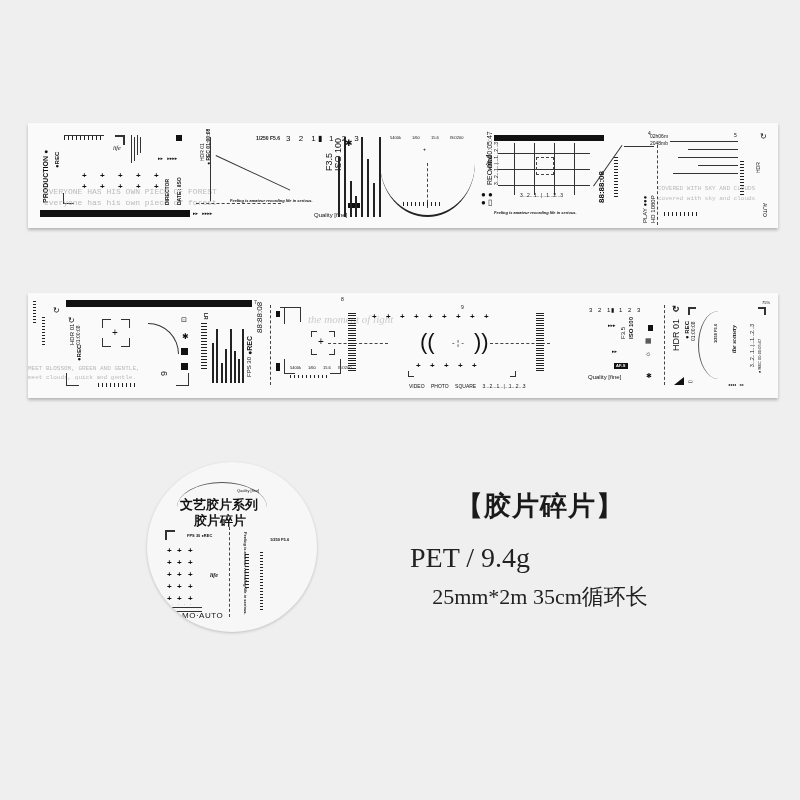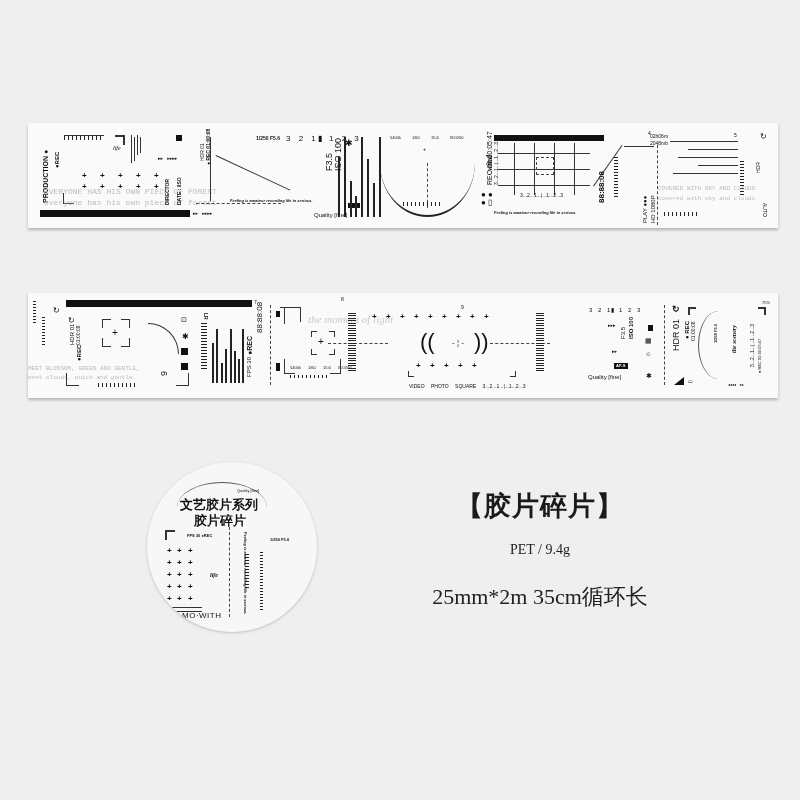--- a/index.html
+++ b/index.html
@@ -17,21 +17,21 @@
   .hline{position:absolute;height:1px;background:#333;}
   .vline{position:absolute;width:1px;background:#333;}
   .dash{position:absolute;border-top:1px dashed #444;height:0;}
   .vdash{position:absolute;border-left:1px dashed #444;width:0;}
   .corner{position:absolute;width:8px;height:8px;border-color:#333;border-style:solid;border-width:0;}
   .plus{position:absolute;font-size:8px;font-weight:bold;line-height:1;}
   .ticks{position:absolute;background:repeating-linear-gradient(90deg,#222 0 1px,transparent 1px 4px);}
   .vticks{position:absolute;background:repeating-linear-gradient(0deg,#222 0 1px,transparent 1px 3px);}
   .circle{position:absolute;left:147px;top:462px;width:170px;height:170px;border-radius:50%;background:#f7f7f7;box-shadow:0 1px 3px rgba(0,0,0,0.2);overflow:hidden;}
   .product-title{position:absolute;left:410px;top:488px;width:260px;text-align:center;font-family:"DejaVu Serif",serif;font-size:27px;font-weight:bold;letter-spacing:1px;color:#1a1a1a;}
-  .spec1{position:absolute;left:410px;top:542px;width:260px;text-align:center;font-family:"Liberation Serif",serif;font-size:14px;color:#222;}
+  .spec1{position:absolute;left:410px;top:542px;width:260px;text-align:left;font-family:"Liberation Serif",serif;font-size:28px;color:#222;}
   .spec2{position:absolute;left:395px;top:582px;width:290px;text-align:center;font-family:"Liberation Serif",serif;font-size:22px;color:#222;}
 </style>
 </head>
 <body>
 
 <div class="strip" id="strip1">
 
   <div class="ticks" style="left:36px;top:13px;width:40px;height:4px;"></div>
   <div class="hline" style="left:36px;top:12px;width:40px;"></div>
 
@@ -285,20 +285,20 @@
     <div class="plus" style="left:20px;top:133px;">+</div>
       <div class="plus" style="left:30px;top:133px;">+</div>
       <div class="plus" style="left:41px;top:133px;">+</div>
   </div>
   <div class="t" style="left:63px;top:110px;font-size:6px;font-style:italic;font-weight:bold;font-family:'Liberation Serif',serif;">life</div>
   <div class="vdash" style="left:82px;top:65px;height:90px;"></div>
   <div class="vticks" style="left:98px;top:90px;width:4px;height:36px;"></div>
   <div class="t rot90" style="left:100px;top:70px;font-size:4px;font-style:italic;font-weight:bold;">Feeling is amateur recording life in serious.</div>
   <div class="hline" style="left:25px;top:145px;width:30px;"></div>
   <div class="hline" style="left:25px;top:149px;width:30px;"></div>
-  <div class="t" style="left:35px;top:150px;font-size:8px;letter-spacing:0.5px;">MO·WITH</div>
+  <div class="t" style="left:35px;top:150px;font-size:8px;letter-spacing:0.5px;">MO·AUTO</div>
   <div class="vticks" style="left:113px;top:88px;width:3px;height:60px;"></div>
   <div class="ghost" style="left:0;top:140px;font-size:5px;">· · · · · · · ·</div>
 </div>
 
 <div class="product-title">【胶片碎片】</div>
 <div class="spec1">PET / 9.4g</div>
 <div class="spec2">25mm*2m 35cm循环长</div>
 
 </body></html>

